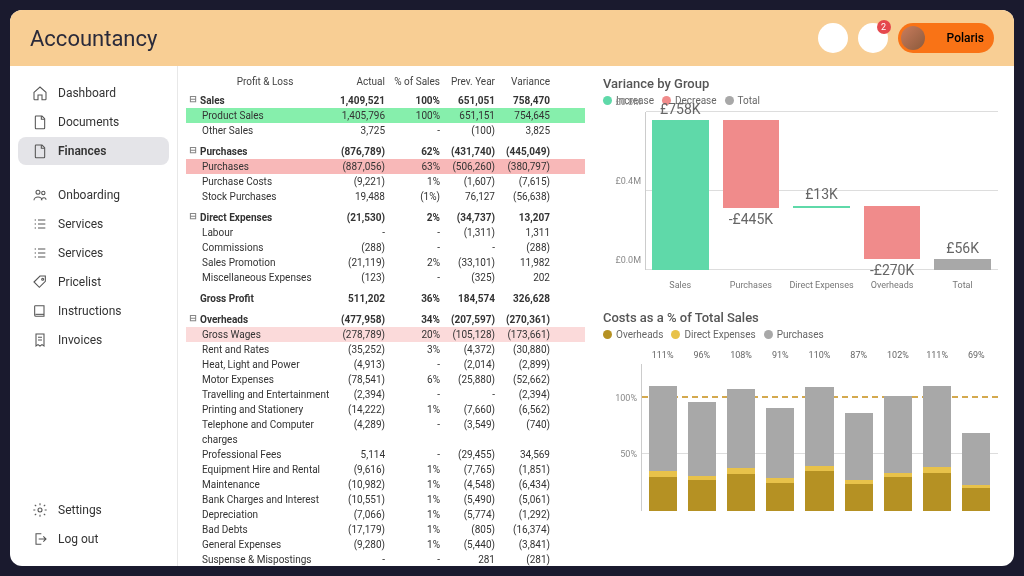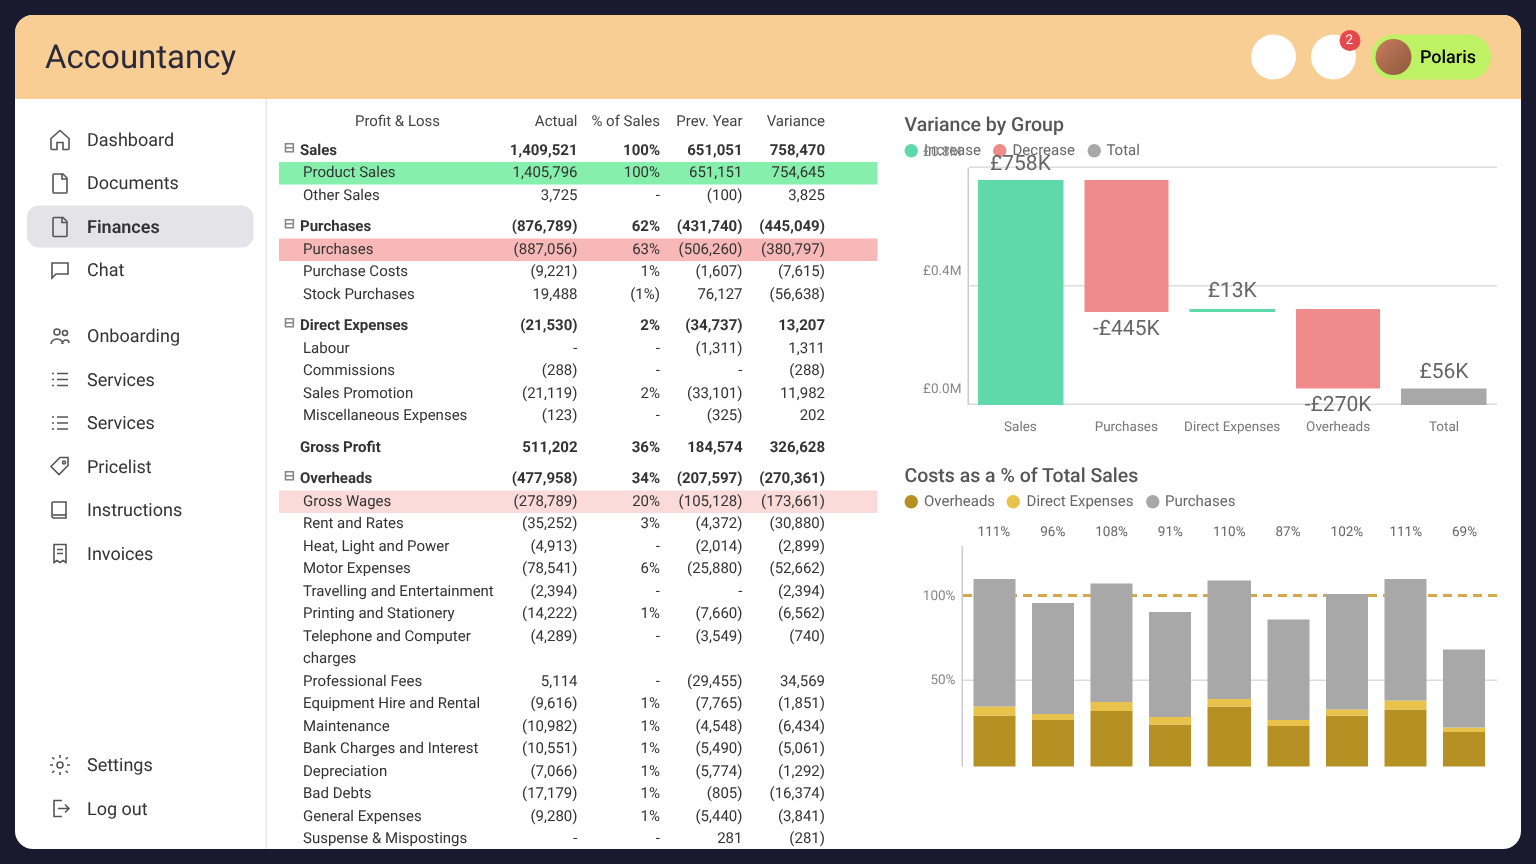--- a/index.html
+++ b/index.html
@@ -3,21 +3,21 @@
 <meta charset="utf-8">
 <style>
 *{box-sizing:border-box;margin:0;padding:0;font-family:-apple-system,BlinkMacSystemFont,"Segoe UI",Roboto,sans-serif}
 body{background:#1a1a2e;padding:10px}
 .window{background:#fff;border-radius:12px;width:1004px;height:556px;overflow:hidden;display:flex;flex-direction:column}
 .header{background:#f8ce94;height:56px;display:flex;align-items:center;padding:0 20px;justify-content:space-between}
 .brand{font-size:22px;font-weight:400;color:#2a2a3a}
 .header-right{display:flex;align-items:center;gap:10px}
 .icon-btn{width:30px;height:30px;border-radius:50%;background:#fff;display:flex;align-items:center;justify-content:center;cursor:pointer;position:relative}
 .bell-badge{position:absolute;top:-3px;right:-3px;background:#e5484d;color:#fff;font-size:9px;width:14px;height:14px;border-radius:50%;display:flex;align-items:center;justify-content:center}
-.user-pill{display:flex;align-items:center;gap:6px;background:#bef264;border-radius:16px;padding:3px 10px 3px 3px;cursor:pointer}
+.user-pill{display:flex;align-items:center;gap:22px;background:#f97316;border-radius:16px;padding:3px 10px 3px 3px;cursor:pointer}
 .avatar{width:24px;height:24px;border-radius:50%;background:linear-gradient(135deg,#c97c5d,#8b5a3c)}
 .user-name{font-size:12px;font-weight:500}
 .body{flex:1;display:flex;overflow:hidden}
 .sidebar{width:168px;border-right:1px solid #e8e8e8;padding:12px 0;display:flex;flex-direction:column}
 .sidebar-group{flex:1}
 .nav-item{display:flex;align-items:center;gap:10px;padding:6px 14px;font-size:12px;color:#333;cursor:pointer;border-radius:8px;margin:1px 8px}
 .nav-item.active{background:#e4e4e8;font-weight:600}
 .nav-icon{width:16px;height:16px;display:flex;align-items:center;justify-content:center;color:#555}
 .nav-icon svg{width:16px;height:16px;stroke:currentColor;fill:none;stroke-width:1.6}
 .content{flex:1;display:flex;overflow:hidden}
@@ -103,28 +103,20 @@
           </div>
           <div class="nav-item active">
             <span class="nav-icon">
               <svg viewBox="0 0 24 24">
                 <path d="M6 3h9l4 4v14a1 1 0 01-1 1H6a1 1 0 01-1-1V4a1 1 0 011-1z"></path>
                 <path d="M14 3v5h5"></path>
               </svg>
             </span>
             <span>Finances</span>
           </div>
-          <div class="nav-item">
-            <span class="nav-icon">
-              <svg viewBox="0 0 24 24">
-                <path d="M4 5h16v11H8l-4 4V5z"></path>
-              </svg>
-            </span>
-            <span>Chat</span>
-          </div>
           <div style="height:14px"></div>
           <div class="nav-item">
             <span class="nav-icon">
               <svg viewBox="0 0 24 24">
                 <circle cx="9" cy="8" r="3"></circle>
                 <circle cx="17" cy="9" r="2.5"></circle>
                 <path d="M3 20c0-3 3-5 6-5s6 2 6 5M14 20c0-2 2-4 4-4s3 1 3 3"></path>
               </svg>
             </span>
             <span>Onboarding</span>

